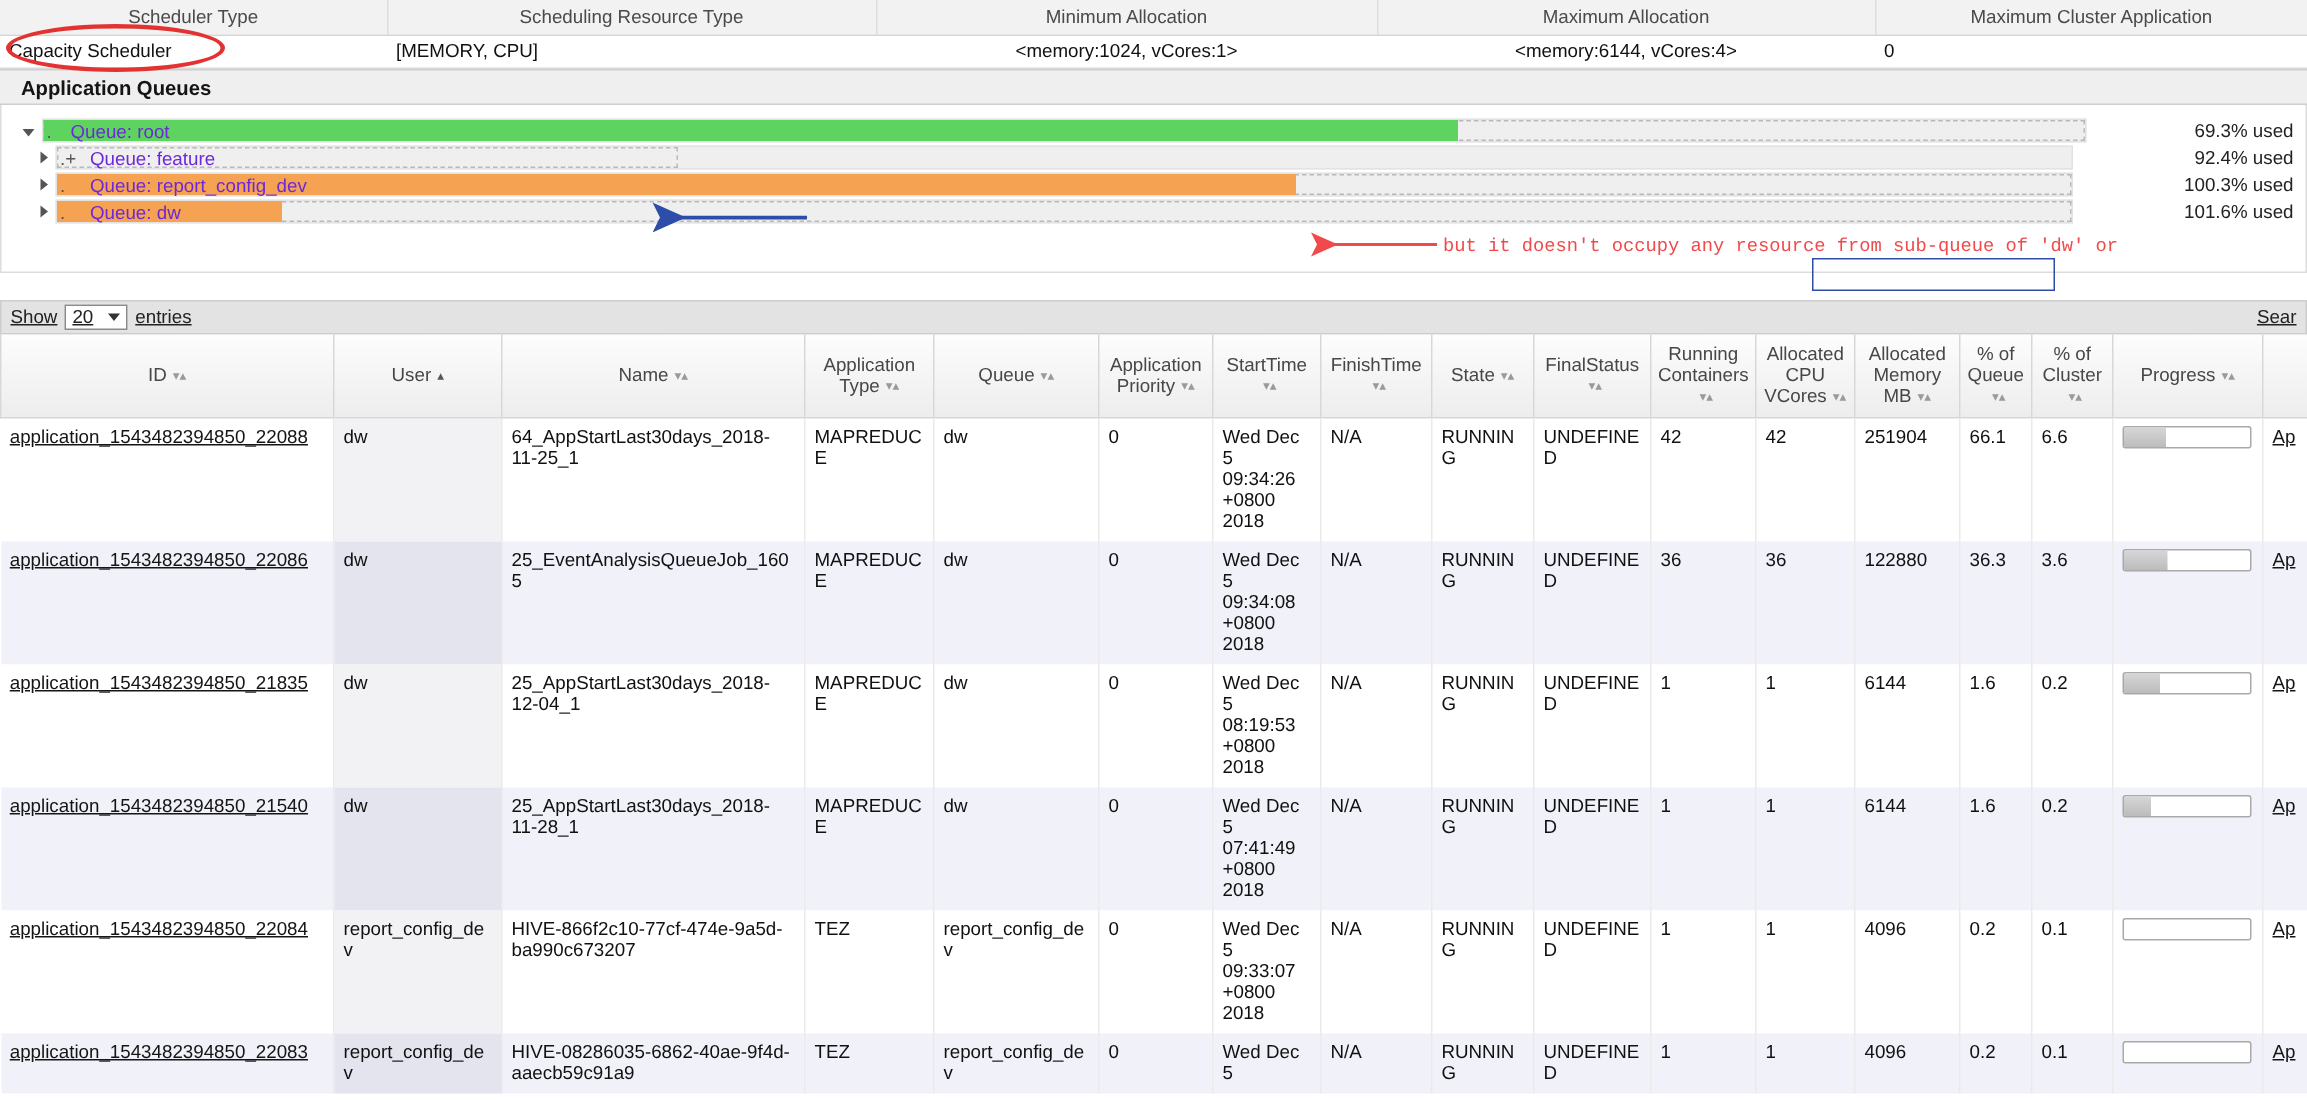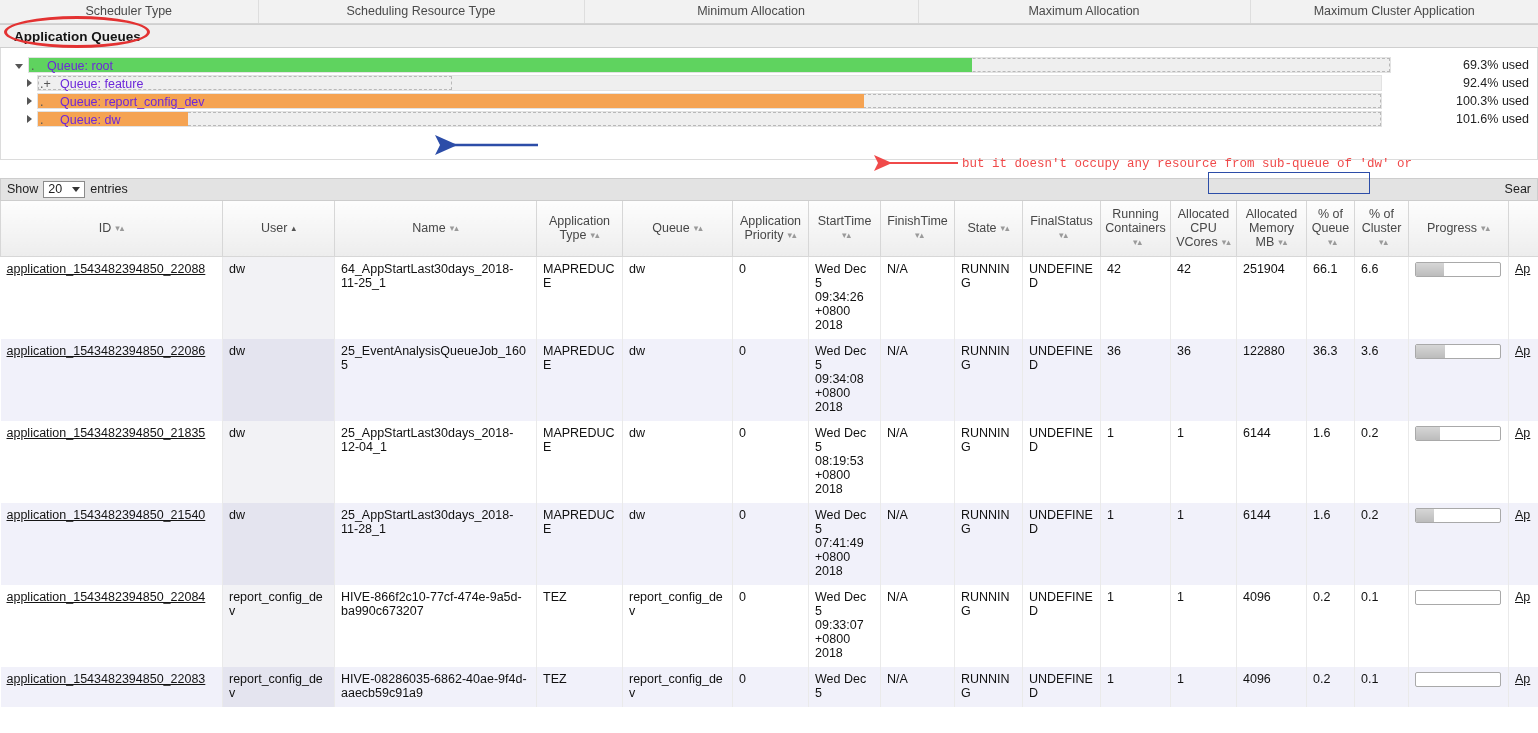--- a/index.html
+++ b/index.html
@@ -212,20 +212,21 @@
   .dt-top {
     background: #e3e3e3;
     border: 1px solid #cdcdcd;
     height: 23px;
     display: flex;
     align-items: center;
     justify-content: space-between;
     padding: 0 6px;
     font-size: 12.5px;
     color: #222;
+    text-decoration: underline;
   }
   .dt-show { display: flex; align-items: center; gap: 5px; }
   .dt-sel {
     border: 1px solid #8b8b8b;
     background: #fff;
     padding: 0px 4px;
     display: inline-flex;
     align-items: center;
     gap: 10px;
     font-size: 12.5px;
@@ -295,20 +296,27 @@
 <div id="page">
 
   <table class="sched-table">
     <tbody>
         <tr>
       <th style="width:258px">Scheduler Type</th>
       <th style="width:326px">Scheduling Resource Type</th>
       <th style="width:334px">Minimum Allocation</th>
       <th style="width:332px">Maximum Allocation</th>
       <th style="width:288px">Maximum Cluster Application</th>
+    </tr>
+    <tr>
+      <td>Capacity Scheduler</td>
+      <td>[MEMORY, CPU]</td>
+      <td class="td-center">&lt;memory:1024, vCores:1&gt;</td>
+      <td class="td-center">&lt;memory:6144, vCores:4&gt;</td>
+      <td>0</td>
     </tr>
   </tbody>
     </table>
 
 
   <div class="panel-head">Application Queues</div>
 
   <div class="queues-body">
 
 

